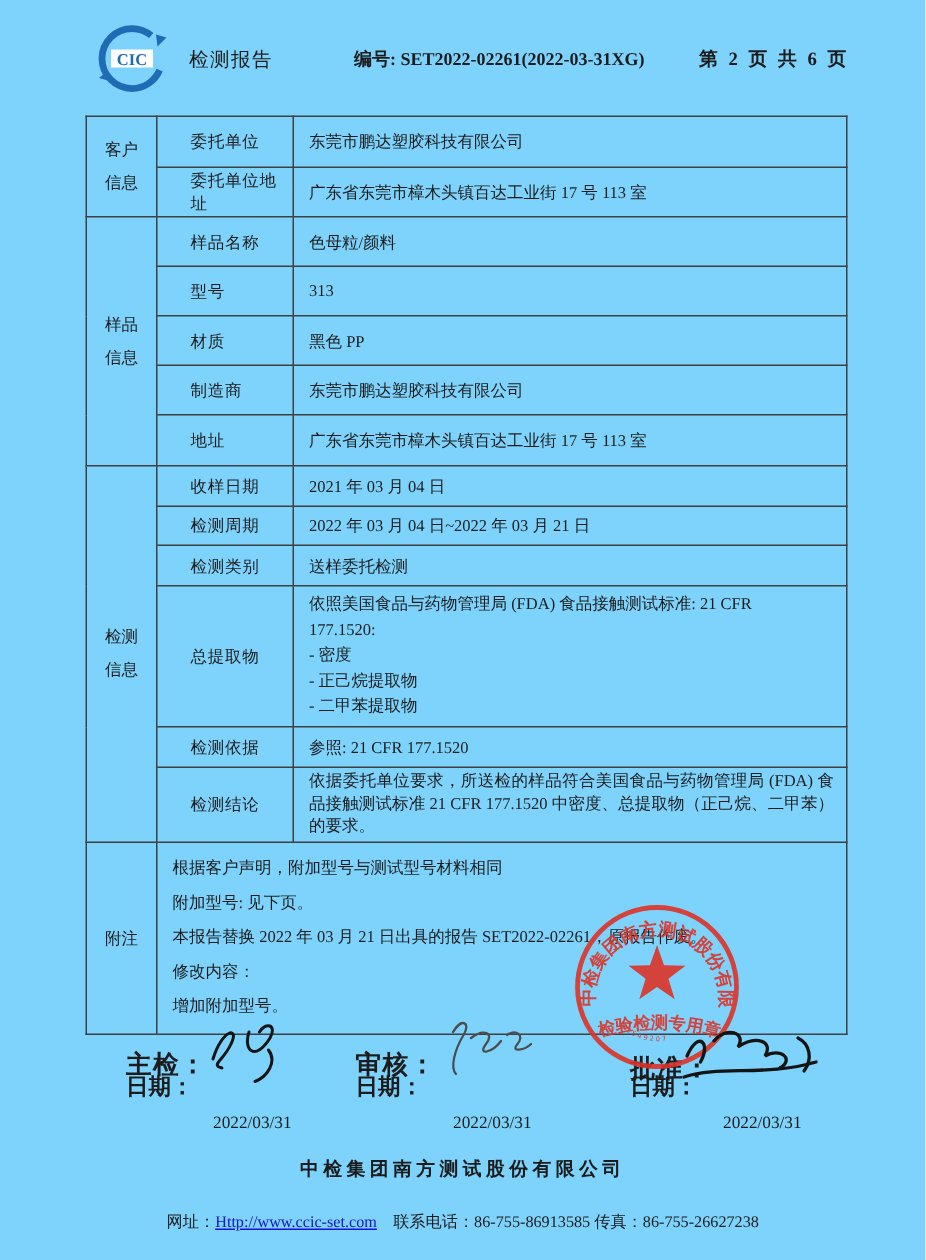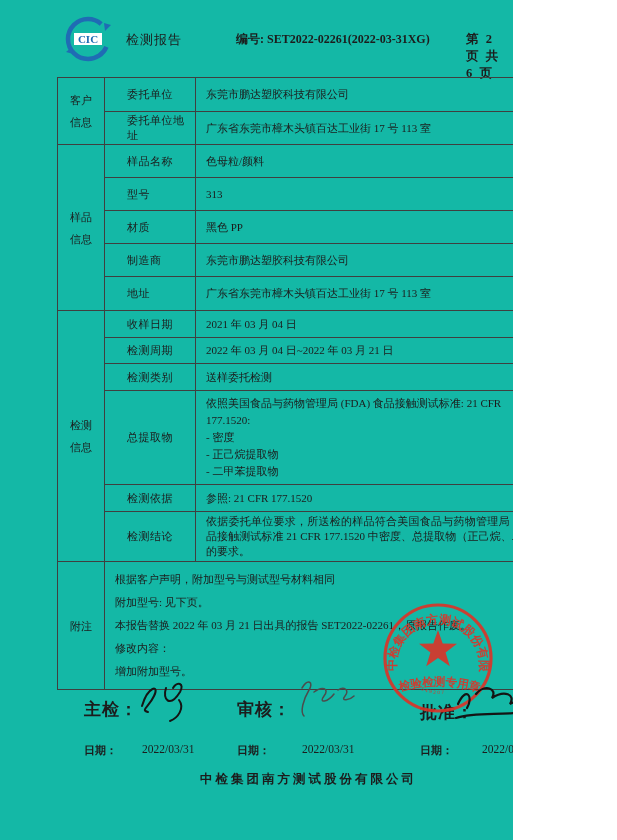--- a/index.html
+++ b/index.html
@@ -1,18 +1,18 @@
 <!DOCTYPE html>
 <html><head>
 <meta charset="utf-8">
 <style>
   * { margin:0; padding:0; box-sizing:border-box; }
   html,body { background:#ffffff; }
   body { font-family:"Liberation Serif","DejaVu Serif",serif; color:#1c1c1c; }
-  .page { position:relative; width:513px; height:840px; background:#14b8a6; overflow:hidden; }
+  .page { position:relative; width:617px; height:840px; background:#7dd3fc; overflow:hidden; }
 
   
   .logo { position:absolute; left:64px; top:16px; width:48px; height:46px; }
   .hdr-title { position:absolute; left:126px; top:31px; font-size:13px; font-weight:normal; letter-spacing:1px; }
   .hdr-no { position:absolute; left:236px; top:31px; font-size:12px; font-weight:bold; }
   .hdr-page { position:absolute; left:466px; top:31px; font-size:12.5px; font-weight:bold; letter-spacing:2px; }
 
   
   table.report { position:absolute; left:57px; top:77px; width:507px; border-collapse:collapse; table-layout:fixed; }
   table.report td { border:1px solid #3f3f3f; font-size:11px; vertical-align:middle; overflow:hidden; }
@@ -22,21 +22,21 @@
   td.multi { white-space:pre-line; line-height:17px; padding:4px 10px; vertical-align:top; }
   td.wrap3 { line-height:15px; padding:2px 8px 2px 10px; text-align:justify; }
   td.note { white-space:pre-line; line-height:23px; padding:6px 10px; vertical-align:top; }
 
   
   .stamp { position:absolute; left:366px; top:586px; width:144px; height:144px; z-index:3; opacity:0.9; }
 
   
   .sig-label { position:absolute; font-size:17px; font-weight:bold; letter-spacing:1px; z-index:2; }
   .sig-svg { position:absolute; z-index:4; }
-  .date-label { position:absolute; top:743px; font-size:11px; font-weight:bold; z-index:2; }
+  .date-label { position:absolute; top:715px; font-size:15px; font-weight:bold; z-index:2; }
   .date-val { position:absolute; top:743px; font-size:11.5px; z-index:2; }
 
   
   .ft-company { position:absolute; left:0; top:771px; width:617px; text-align:center;
                 font-size:12.5px; font-weight:bold; letter-spacing:3px; }
   .ft-line2 { position:absolute; left:0; top:792px; width:617px; text-align:center; font-size:10.8px; }
   .ft-line3 { position:absolute; left:0; top:808px; width:617px; text-align:center; font-size:10.8px; }
   .ft-line3 .link { color:#1414cc; text-decoration:underline; }
   .ft-line3 span { display:inline; }
 </style>
@@ -188,14 +188,15 @@
   </svg>
 
   <div class="date-label" style="left:84px;">日期：</div>
   <div class="date-val" style="left:142px;">2022/03/31</div>
   <div class="date-label" style="left:237px;">日期：</div>
   <div class="date-val" style="left:302px;">2022/03/31</div>
   <div class="date-label" style="left:420px;">日期：</div>
   <div class="date-val" style="left:482px;">2022/03/31</div>
 
   <div class="ft-company">中检集团南方测试股份有限公司</div>
+  <div class="ft-line3"><span>网址：</span><a class="link">Http://www.ccic-set.com</a><span>　联系电话：86-755-86913585  传真：86-755-26627238</span></div>
 
 </div>
 
 </body></html>

